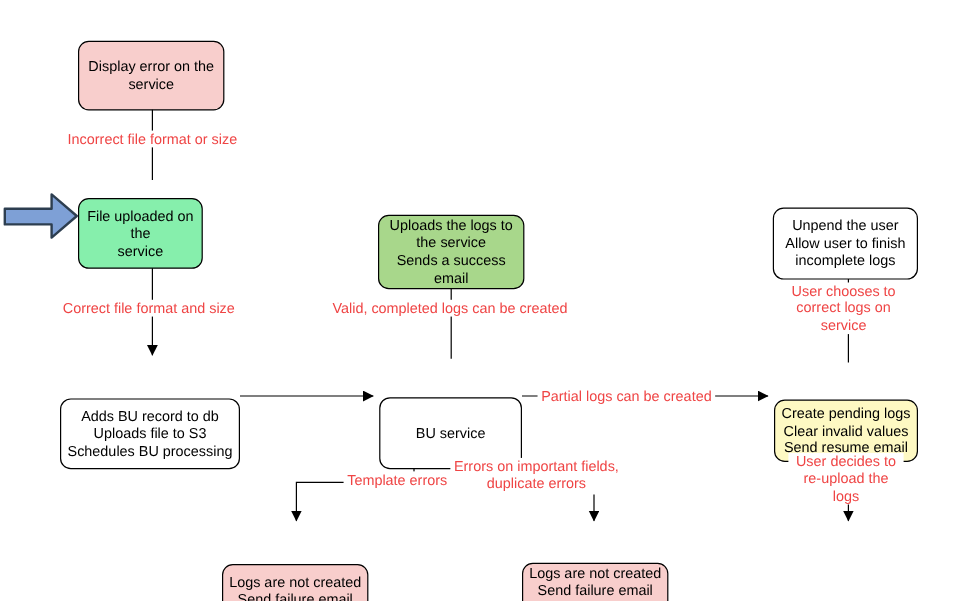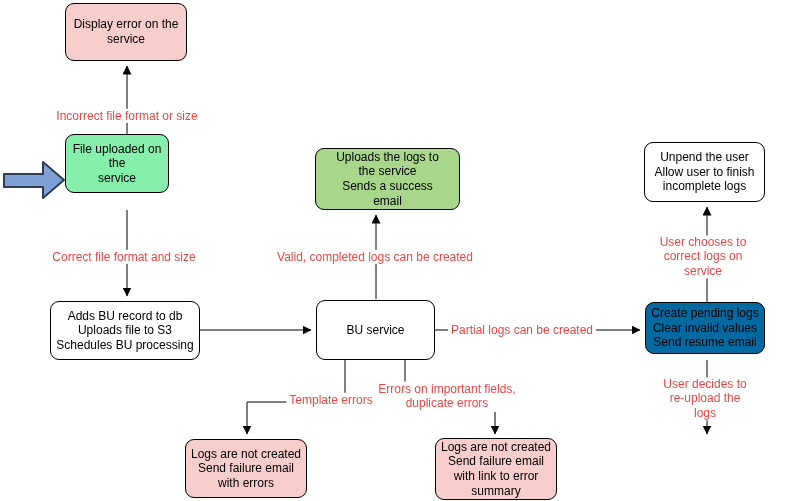--- a/index.html
+++ b/index.html
@@ -24,41 +24,42 @@
     display: flex;
     align-items: center;
     justify-content: center;
     text-align: center;
     font-size: 12px;
     line-height: 1.22;
     color: #000000;
     white-space: pre-line;
     padding: 2px 3px;
     box-sizing: border-box;
+    margin-top: 31px;
   }
   .edge-label {
     position: absolute;
     z-index: 3;
     transform: translate(-50%, -50%);
     background: #ffffff;
     font-size: 12px;
     line-height: 1.2;
     color: #ef4444;
     text-align: center;
     white-space: pre-line;
     padding: 0 3px;
   }
   
   #n-display-error { left: 65px;  top: 3px;   width: 122px; height: 58px; background: #F8CECC; }
   #n-file-uploaded { left: 65px;  top: 134px; width: 104px; height: 59px; background: #86efac; }
   #n-adds-bu       { left: 50px;  top: 301px; width: 150px; height: 59px; background: #FFFFFF; }
   #n-bu-service    { left: 316px; top: 300px; width: 119px; height: 60px; background: #FFFFFF; }
-  #n-uploads-logs  { left: 315px; top: 148px; width: 145px; height: 62px; background: #A8D78B; }
+  #n-uploads-logs  { left: 315px; top: 148px; width: 122px; height: 62px; background: #A8D78B; }
   #n-unpend        { left: 644px; top: 142px; width: 121px; height: 60px; background: #FFFFFF; }
-  #n-create-pending{ left: 645px; top: 302px; width: 120px; height: 52px; background: #0369a1; }
+  #n-create-pending{ left: 645px; top: 302px; width: 120px; height: 52px; background: #fef9c3; }
   #n-mark-choice   { left: 645px; top: 439px; width: 122px; height: 59px; background: #FFFFFF; }
   #n-logs-template { left: 185px; top: 439px; width: 122px; height: 59px; background: #F8CECC; }
   #n-logs-fields   { left: 435px; top: 438px; width: 122px; height: 62px; background: #F8CECC; }
   
   #l-incorrect     { left: 127px; top: 116px; }
   #l-correct       { left: 124px; top: 257px; }
   #l-valid         { left: 375px; top: 257px; }
   #l-partial       { left: 522px; top: 330px; }
   #l-template      { left: 331px; top: 400px; }
   #l-errors-fields { left: 447px; top: 396px; }

